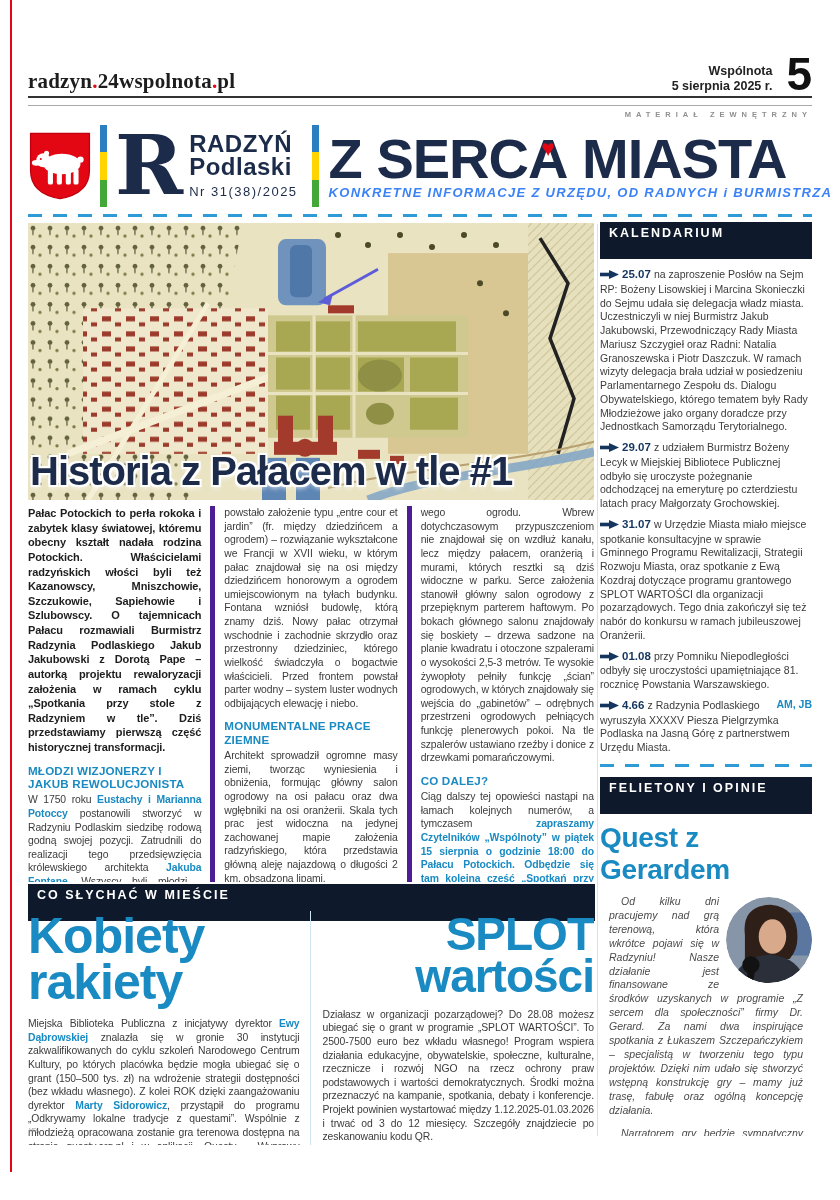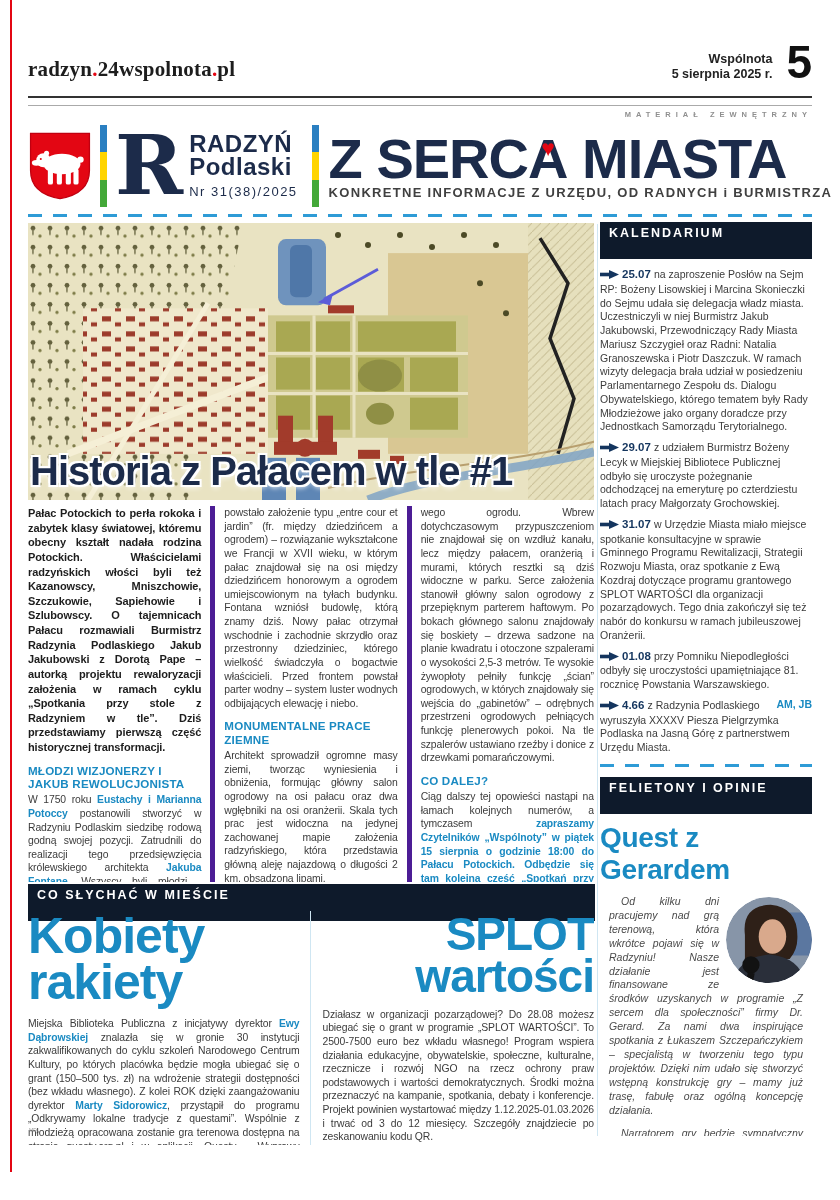--- a/index.html
+++ b/index.html
@@ -2,21 +2,21 @@
 <html><head>
 <meta charset="utf-8">
 <style>
   html,body{margin:0;padding:0;background:#fff;}
   .page{position:relative;width:840px;height:1200px;background:#fff;overflow:hidden;
         font-family:"Liberation Sans",sans-serif;color:#3b3b3b;}
   .abs{position:absolute;}
   
   .red-edge{left:10px;top:0;width:2px;height:1172px;background:#e30613;}
   
-  .topbar{left:28px;top:40px;width:784px;height:42px;display:flex;align-items:flex-end;}
+  .topbar{left:28px;top:52px;width:784px;height:42px;display:flex;align-items:flex-end;}
   .site-url{font-family:"Liberation Serif",serif;font-weight:bold;font-size:21px;color:#1d1d1d;letter-spacing:.2px;}
   .site-url .dot{color:#e30613;}
   .topbar-right{margin-left:auto;display:flex;align-items:flex-end;margin-top:43px;}
   .issue-info{text-align:right;font-size:12.5px;font-weight:bold;color:#222;line-height:1.2;margin-right:14px;}
   .page-num{font-size:46px;font-weight:800;color:#111;line-height:.85;}
   .rule1{left:28px;top:96px;width:784px;height:2px;background:#333;}
   .rule2{left:28px;top:105px;width:784px;height:1px;background:#aaa;}
   .material-note{top:110px;right:28px;font-size:7.5px;letter-spacing:5px;color:#8f8f8f;font-weight:bold;}
   
   .masthead{left:28px;top:121px;width:784px;height:90px;display:flex;align-items:center;}
@@ -25,21 +25,21 @@
   .bar3 i{flex:1;}
   .bar-blue{background:#2a7fc1;} .bar-yellow{background:#ffd400;} .bar-green{background:#43a838;}
   .big-r{font-family:"DejaVu Serif",serif;font-weight:bold;font-size:82px;line-height:.85;color:#1c2b4a;flex:0 0 auto;margin:0 6px 0 0;}
   .brand{flex:0 0 auto;color:#1c2b4a;margin-right:6px;}
   .brand .b1,.brand .b2{font-size:24px;font-weight:800;line-height:.95;letter-spacing:.5px;}
   .brand .b3{font-size:13px;letter-spacing:1.5px;margin-top:5px;color:#1c2b4a;}
   .title-block{flex:1;min-width:0;padding-left:2px;}
   .main-title{font-size:56px;font-weight:800;color:#1c2b4a;line-height:.95;letter-spacing:-1px;white-space:nowrap;}
   .heart-a{position:relative;display:inline-block;}
   .heart-a .heart{position:absolute;left:50%;top:5px;transform:translateX(-50%);font-size:23px;color:#e30613;line-height:1;}
-  .subtitle{font-size:13px;font-weight:bold;color:#404040;letter-spacing:1.3px;white-space:nowrap;}
+  .subtitle{font-size:13px;font-weight:bold;color:#3b82f6;letter-spacing:1.3px;white-space:nowrap;font-style:italic;}
   
   .dashed{height:3px;background:repeating-linear-gradient(90deg,#2e9bd6 0 14px,transparent 14px 25px);}
   .dash-top{left:28px;top:214px;width:784px;}
   
   .hero{left:28px;top:223px;width:566px;height:277px;overflow:hidden;}
   .hero svg{display:block;width:100%;height:100%;}
   .hero-headline{position:absolute;left:2px;bottom:6px;font-size:40px;font-weight:800;color:#1c2b4a;letter-spacing:-1px;white-space:nowrap;
     text-shadow:-2px -2px 0 #fff,2px -2px 0 #fff,-2px 2px 0 #fff,2px 2px 0 #fff,0 3px 5px rgba(255,255,255,.9);}
   
   .article-cols{left:28px;top:506px;width:566px;height:376px;display:flex;overflow:hidden;}

